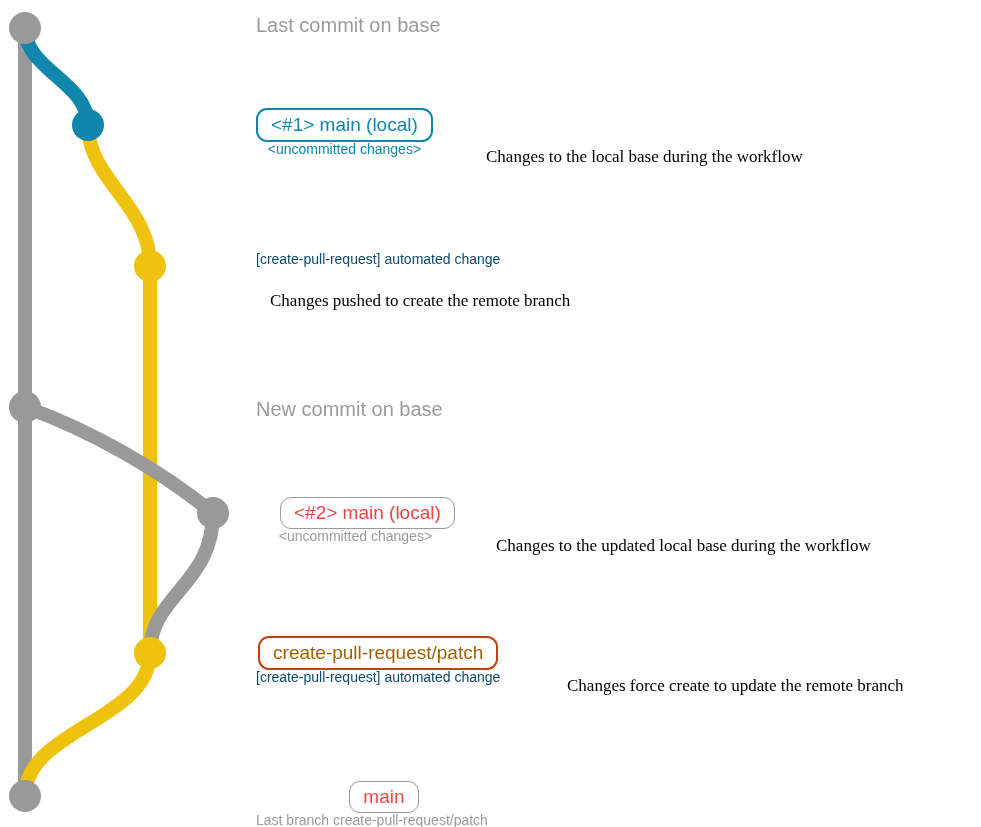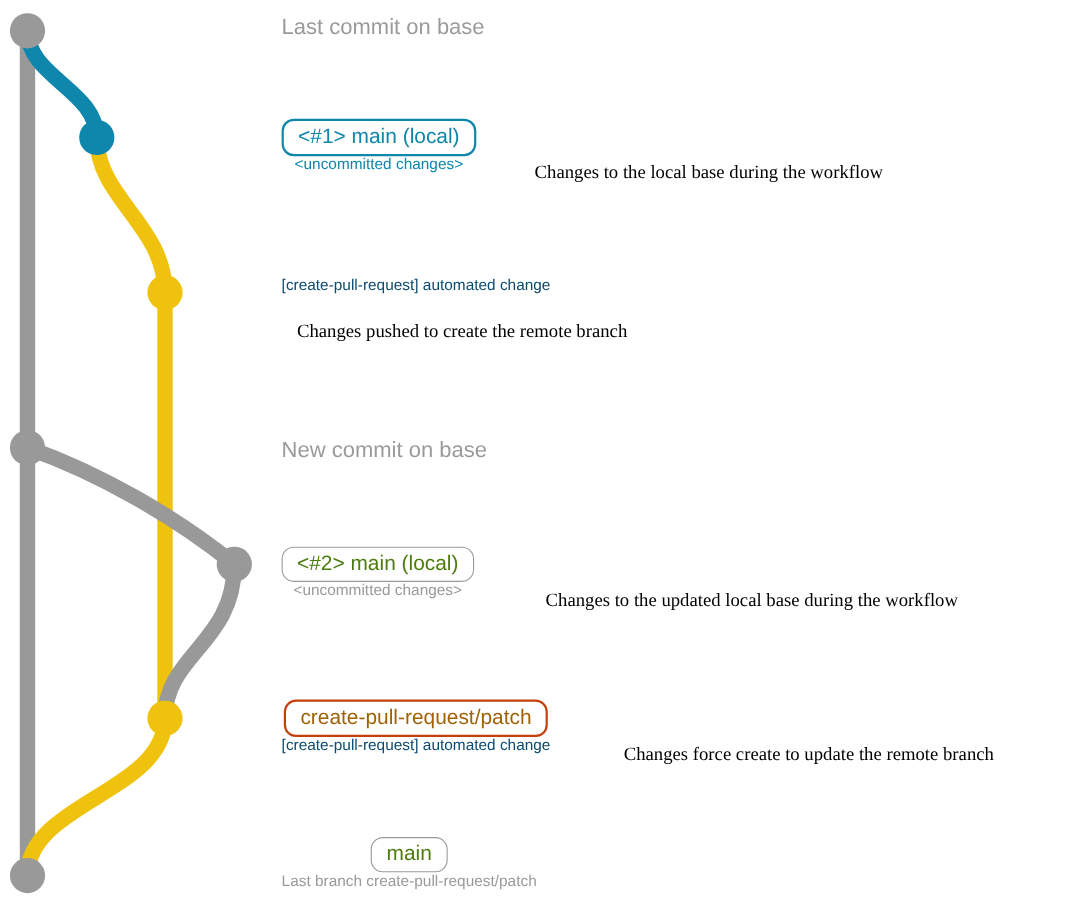--- a/index.html
+++ b/index.html
@@ -44,21 +44,21 @@
     display: inline-block;
     border-radius: 11px;
     padding: 5px 13px 6px 13px;
     font-size: 19px;
     line-height: 1;
     font-family: "Liberation Sans", sans-serif;
     background: transparent;
     box-sizing: border-box;
   }
   .badge-blue  { border: 2px solid #0f86ab;  color: #0f86ab; }
-  .badge-gray  { border: 1.6px solid #9a9a9a; color: #4d7c0f; }
+  .badge-gray  { border: 1.6px solid #9a9a9a; color: #ef4444; margin-left: 24px; }
   .badge-yellow{ border: 2px solid #c2410c;  color: #a16207; }
   .subject {
     font-size: 14px;
     line-height: 1;
     font-family: "Liberation Sans", sans-serif;
   }
   .subject-blue   { color: #0f86ab; }
   .subject-gray   { color: #9a9a9a; }
   .subject-yellow { color: #0c4a6e; }
   .plain-gray {
@@ -123,19 +123,19 @@
   </div>
   <div class="sub" style="left:496px; top:536px;">Changes to the updated local base during the workflow</div>
 
   <div class="row" style="left:256px; top:636px;">
     <span class="badge badge-yellow">create-pull-request/patch</span>
     <span class="gap"></span>
     <span class="subject subject-yellow">[create-pull-request] automated change</span>
   </div>
   <div class="sub" style="left:567px; top:676px;">Changes force create to update the remote branch</div>
 
-  <div class="row" style="left:256px; top:761px;justify-content:space-between;">
+  <div class="row" style="left:256px; top:781px;justify-content:space-between;">
     <span class="badge badge-gray">main</span>
     <span class="gap"></span>
     <span class="subject subject-gray">Last branch create-pull-request/patch</span>
   </div>
 
 </div>
 
 </body></html>

